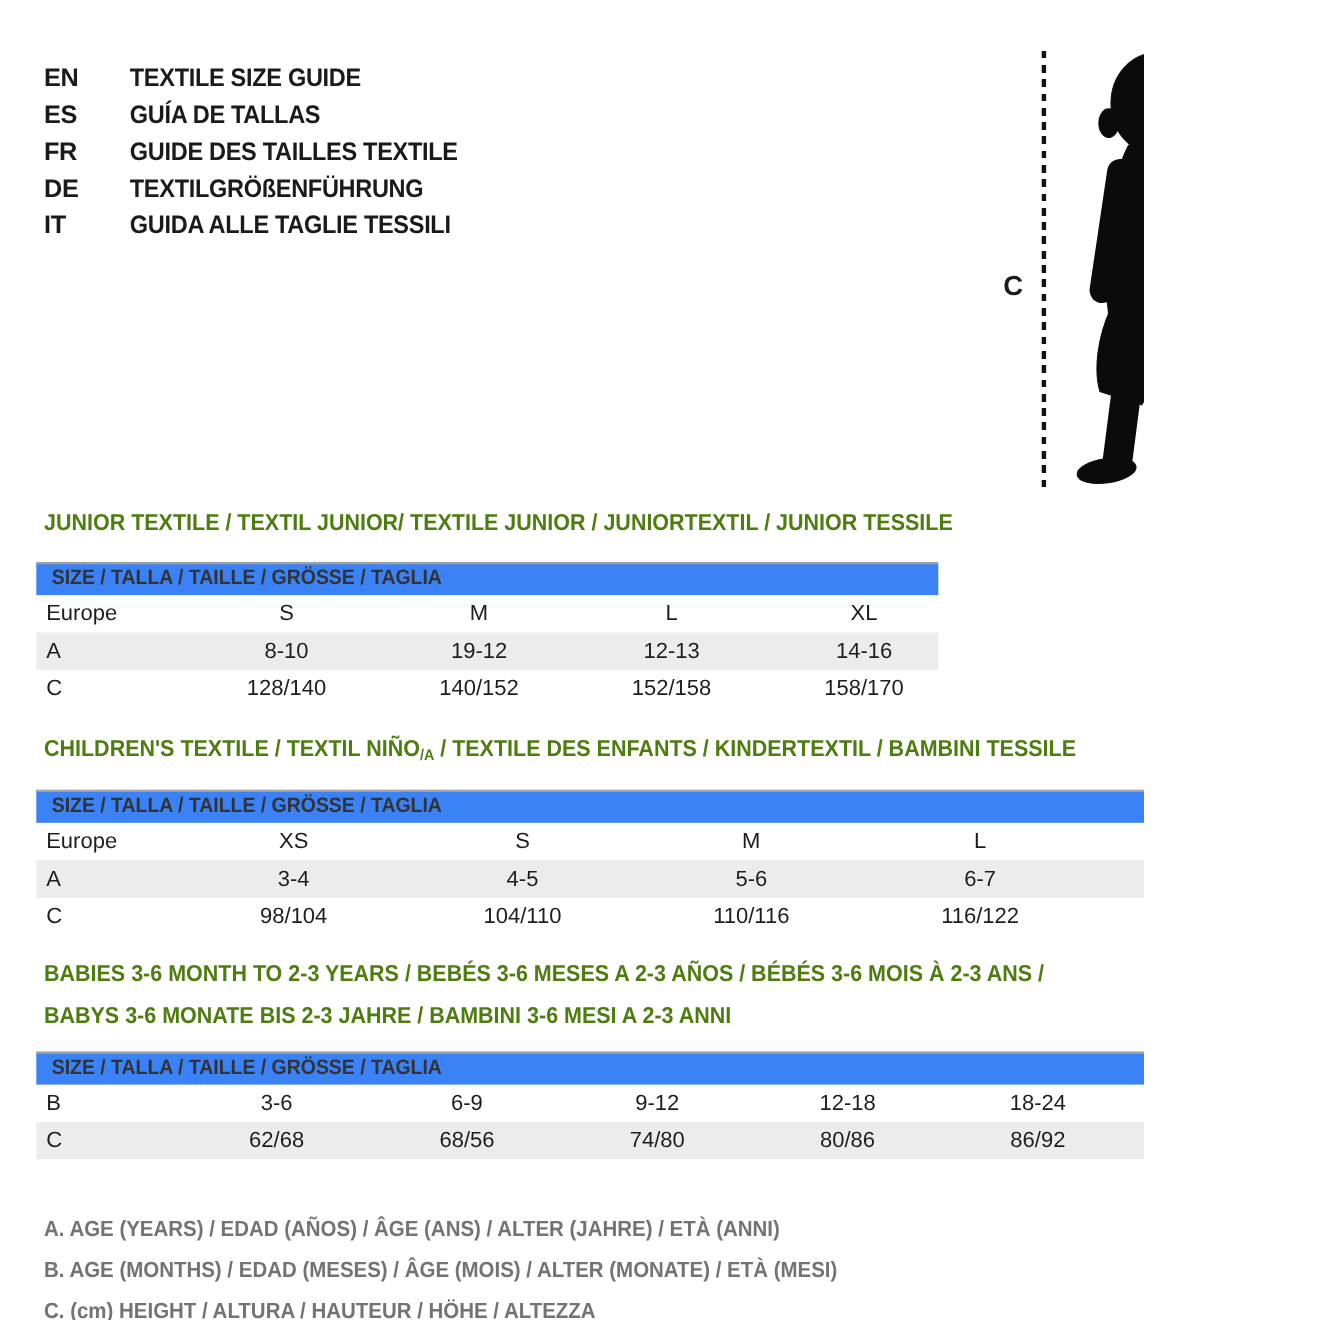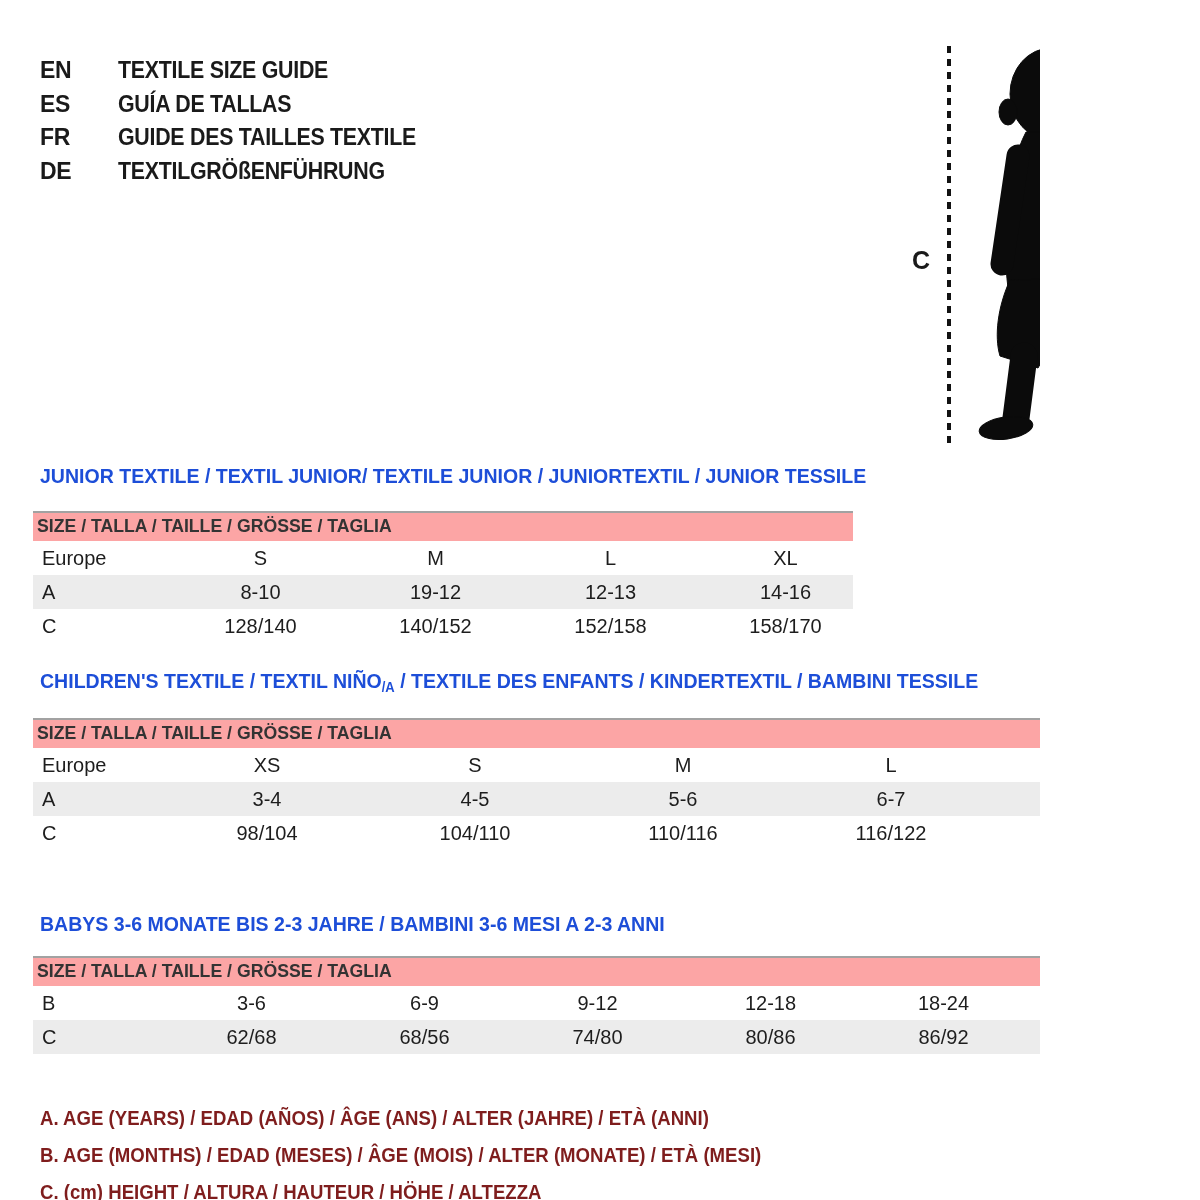--- a/index.html
+++ b/index.html
@@ -16,41 +16,41 @@
   .lang-code{width:78px;font-size:23px;font-weight:700;letter-spacing:-0.3px;}
   .lang-label{font-size:23px;font-weight:700;letter-spacing:-0.3px;display:inline-block;transform:scaleX(0.93);transform-origin:0 50%;white-space:nowrap;}
 
   
   .c-label{position:absolute;left:912px;top:216px;font-size:25px;font-weight:700;}
   .dashed-line{position:absolute;left:947px;top:16px;width:4px;height:400px;
     background:repeating-linear-gradient(to bottom,#121212 0 7px,transparent 7px 13px);}
   .silhouette{position:absolute;left:962px;top:10px;width:178px;height:404px;}
 
   
-  .sec-title{position:absolute;font-size:21px;font-weight:700;color:#1d4ed8;white-space:nowrap;text-decoration:underline;}
+  .sec-title{position:absolute;font-size:21px;font-weight:700;color:#4d7c0f;white-space:nowrap;text-decoration:underline;}
   .sec-title .cond{display:inline-block;transform:scaleX(0.93);transform-origin:0 50%;white-space:nowrap;}
   .sub-a{font-size:14px;vertical-align:-4px;font-weight:700;}
 
   
   .size-table{position:absolute;}
-  .size-bar{height:30px;line-height:30px;background:#fca5a5;color:#333;
-    font-size:19px;font-weight:700;padding-left:4px;
+  .size-bar{height:30px;line-height:30px;background:#3b82f6;color:#333;
+    font-size:19px;font-weight:700;padding-left:14px;
     box-shadow:inset 0 2px 0 #a2a2a2;}
   .size-bar .cond{display:inline-block;transform:scaleX(0.93);transform-origin:0 50%;white-space:nowrap;}
   .trow{display:grid;height:34px;align-items:center;font-size:20px;color:#1d1d1d;gap:40px;}
   .junior-tbl .trow{grid-template-columns:120px repeat(4,1fr);}
   .children-tbl .trow{grid-template-columns:110px repeat(5,1fr);}
   .babies-tbl .trow{grid-template-columns:112px repeat(6,1fr);}
   .trow.gray{background:#ececec;}
   .tlabel{padding-left:9px;text-align:left;}
   .tcell{text-align:center;}
 
   
   .footnotes{position:absolute;left:40px;top:1070px;}
-  .footnote{height:37px;display:flex;align-items:center;font-size:20px;font-weight:700;color:#7f1d1d;white-space:nowrap;}
+  .footnote{height:37px;display:flex;align-items:center;font-size:20px;font-weight:700;color:#737373;white-space:nowrap;}
   .footnote .cond{display:inline-block;transform:scaleX(0.93);transform-origin:0 50%;white-space:nowrap;}
 </style>
 </head>
 <body>
 
 <div class="canvas">
 
   <div class="lang-block">
     <div class="lang-row">
       <span class="lang-code">EN</span>
@@ -60,20 +60,24 @@
       <span class="lang-code">ES</span>
       <span class="lang-label">GUÍA DE TALLAS</span>
     </div>
     <div class="lang-row">
       <span class="lang-code">FR</span>
       <span class="lang-label">GUIDE DES TAILLES TEXTILE</span>
     </div>
     <div class="lang-row">
       <span class="lang-code">DE</span>
       <span class="lang-label">TEXTILGRÖßENFÜHRUNG</span>
+    </div>
+    <div class="lang-row">
+      <span class="lang-code">IT</span>
+      <span class="lang-label">GUIDA ALLE TAGLIE TESSILI</span>
     </div>
   </div>
 
   <div class="c-label">C</div>
   <div class="dashed-line"></div>
   <svg class="silhouette" viewBox="0 0 178 404" aria-hidden="true">
     <g fill="#0b0b0b" stroke="#0b0b0b">
       <ellipse cx="89" cy="54" rx="41" ry="46"></ellipse>
       <ellipse cx="46" cy="72" rx="9" ry="13"></ellipse>
       <ellipse cx="132" cy="72" rx="9" ry="13"></ellipse>
@@ -144,20 +148,23 @@
     <div class="trow">
       <span class="tlabel">C</span>
       <span class="tcell">98/104</span>
       <span class="tcell">104/110</span>
       <span class="tcell">110/116</span>
       <span class="tcell">116/122</span>
       <span class="tcell">122/128</span>
     </div>
   </div>
 
+  <div class="sec-title" style="left:40px;top:844px;">
+    <span class="cond">BABIES 3-6 MONTH TO 2-3 YEARS / BEBÉS 3-6 MESES A 2-3 AÑOS / BÉBÉS 3-6 MOIS À 2-3 ANS /</span>
+  </div>
   <div class="sec-title" style="left:40px;top:882px;">
     <span class="cond">BABYS 3-6 MONATE BIS 2-3 JAHRE / BAMBINI 3-6 MESI A 2-3 ANNI</span>
   </div>
   <div class="size-table babies-tbl" style="left:33px;top:926px;width:1150px;">
     <div class="size-bar">
       <span class="cond">SIZE / TALLA / TAILLE / GRÖSSE / TAGLIA</span>
     </div>
     <div class="trow">
       <span class="tlabel">B</span>
       <span class="tcell">3-6</span>

